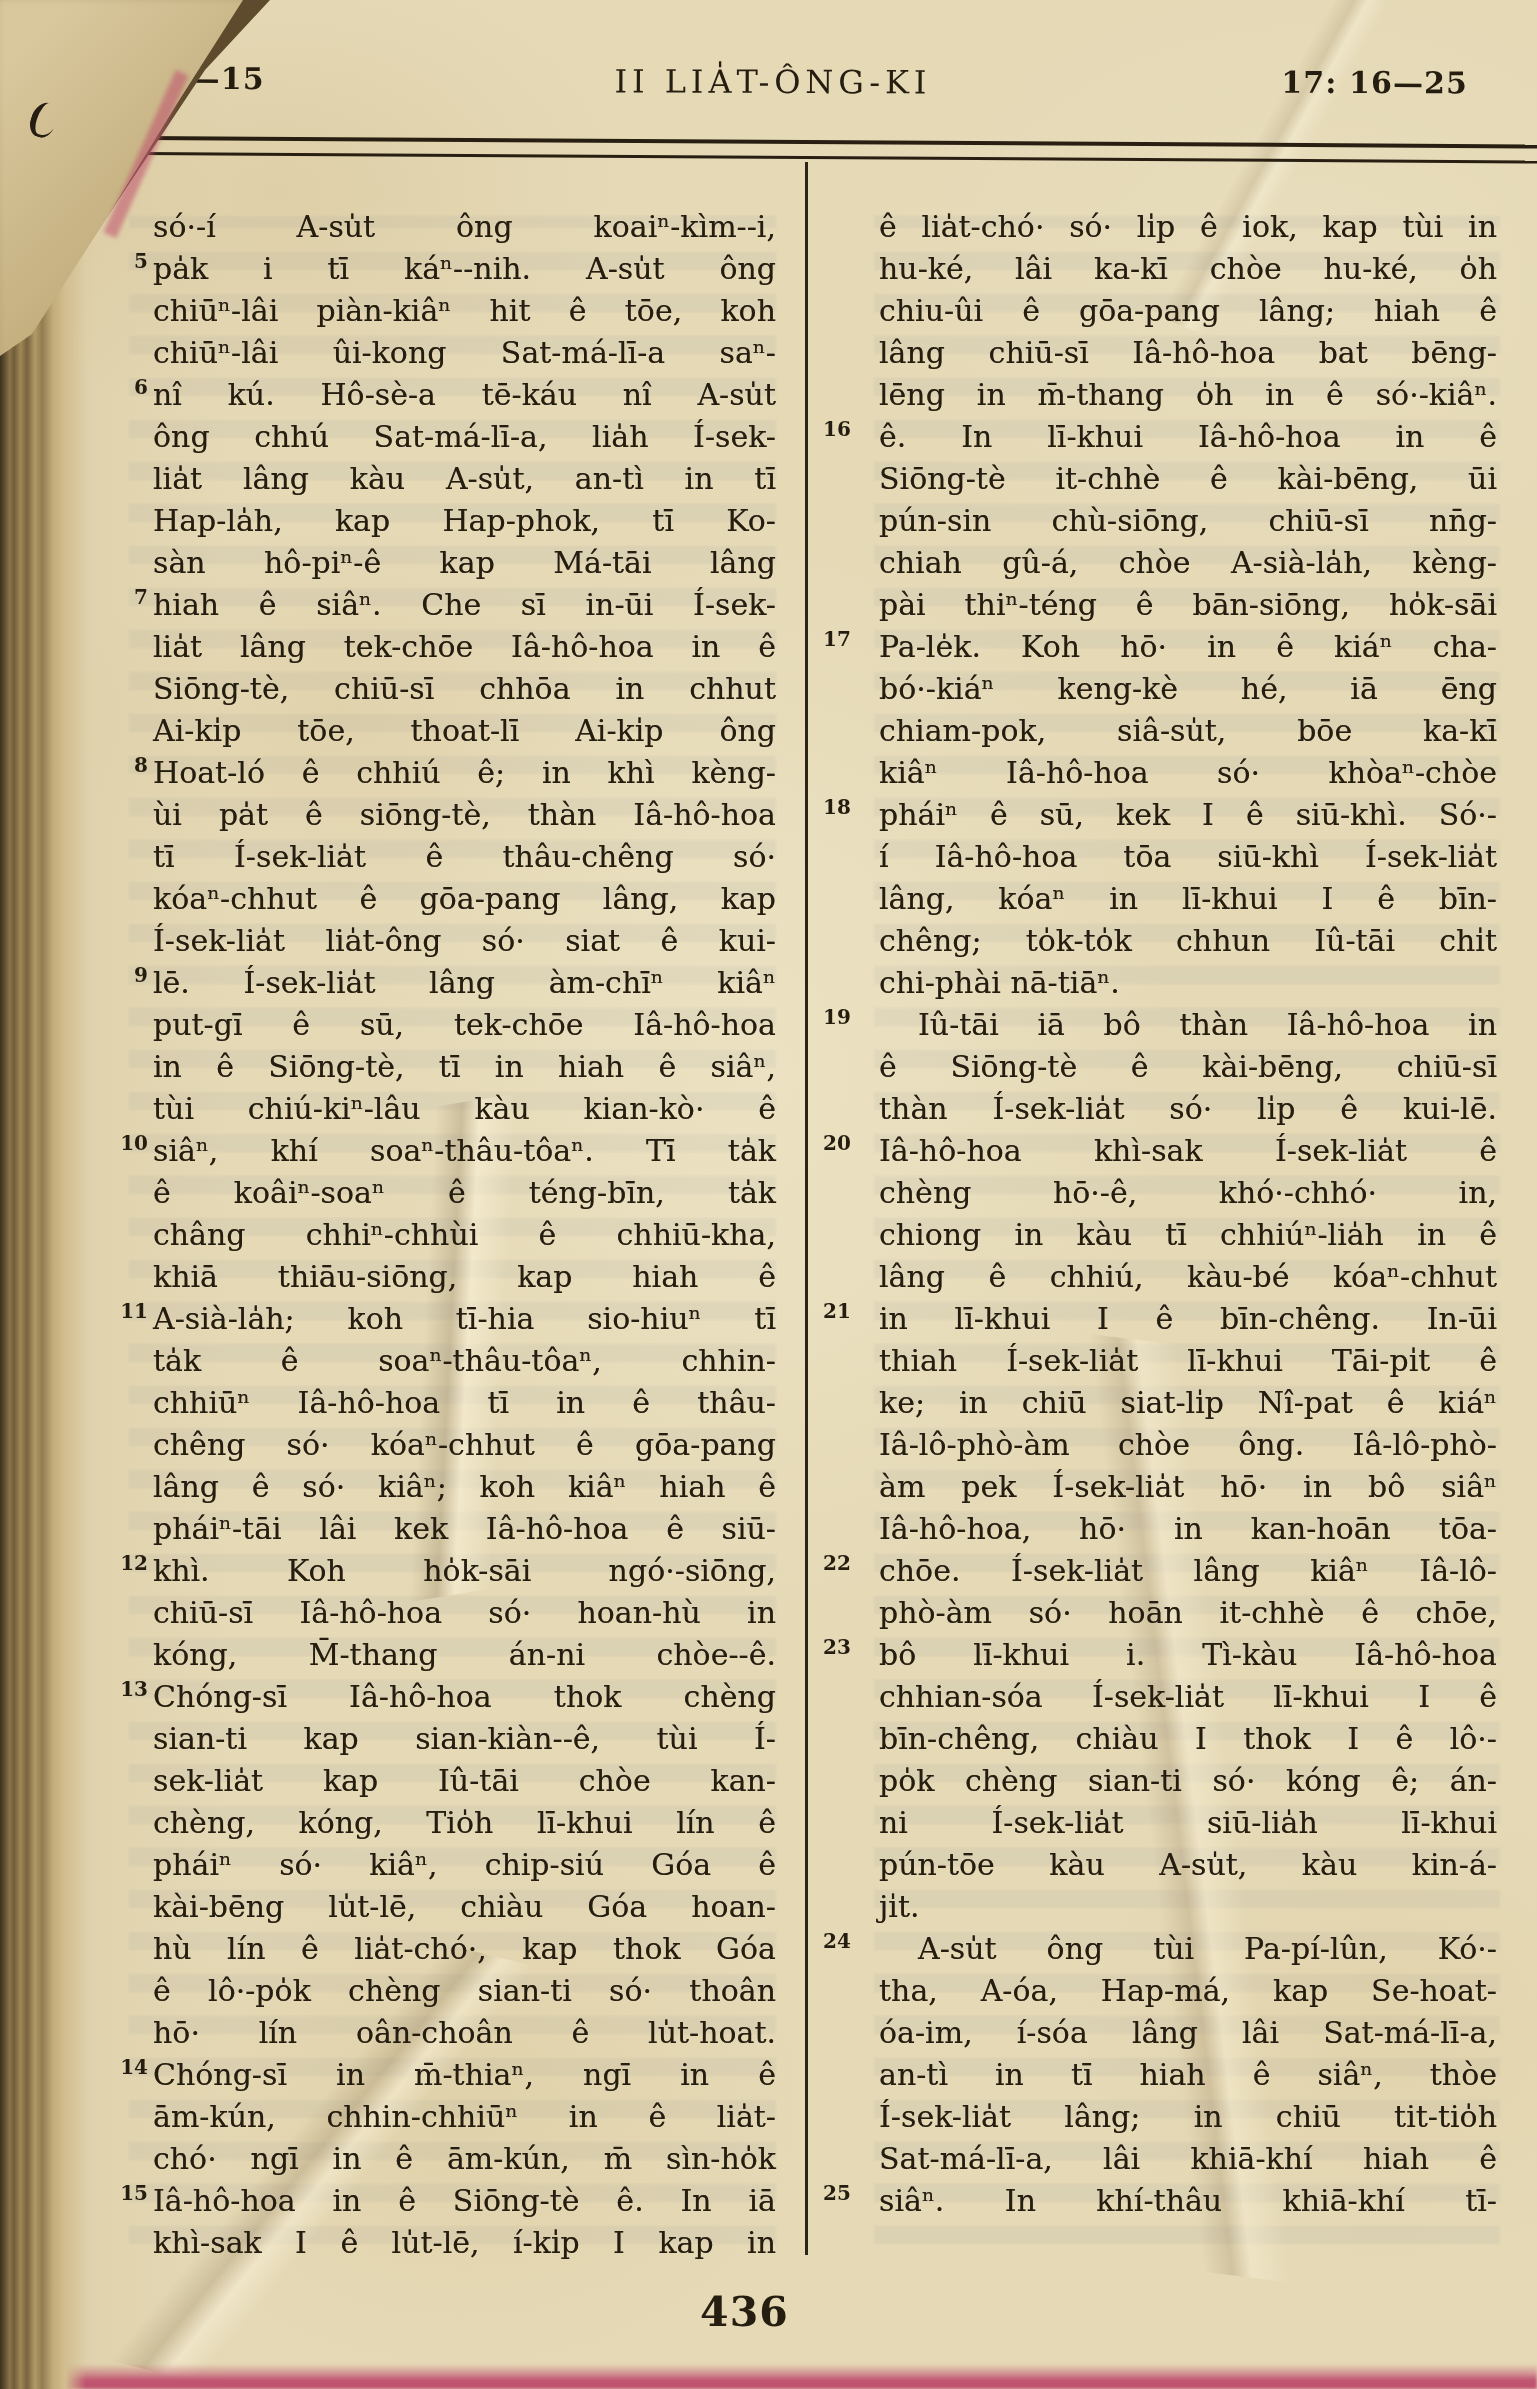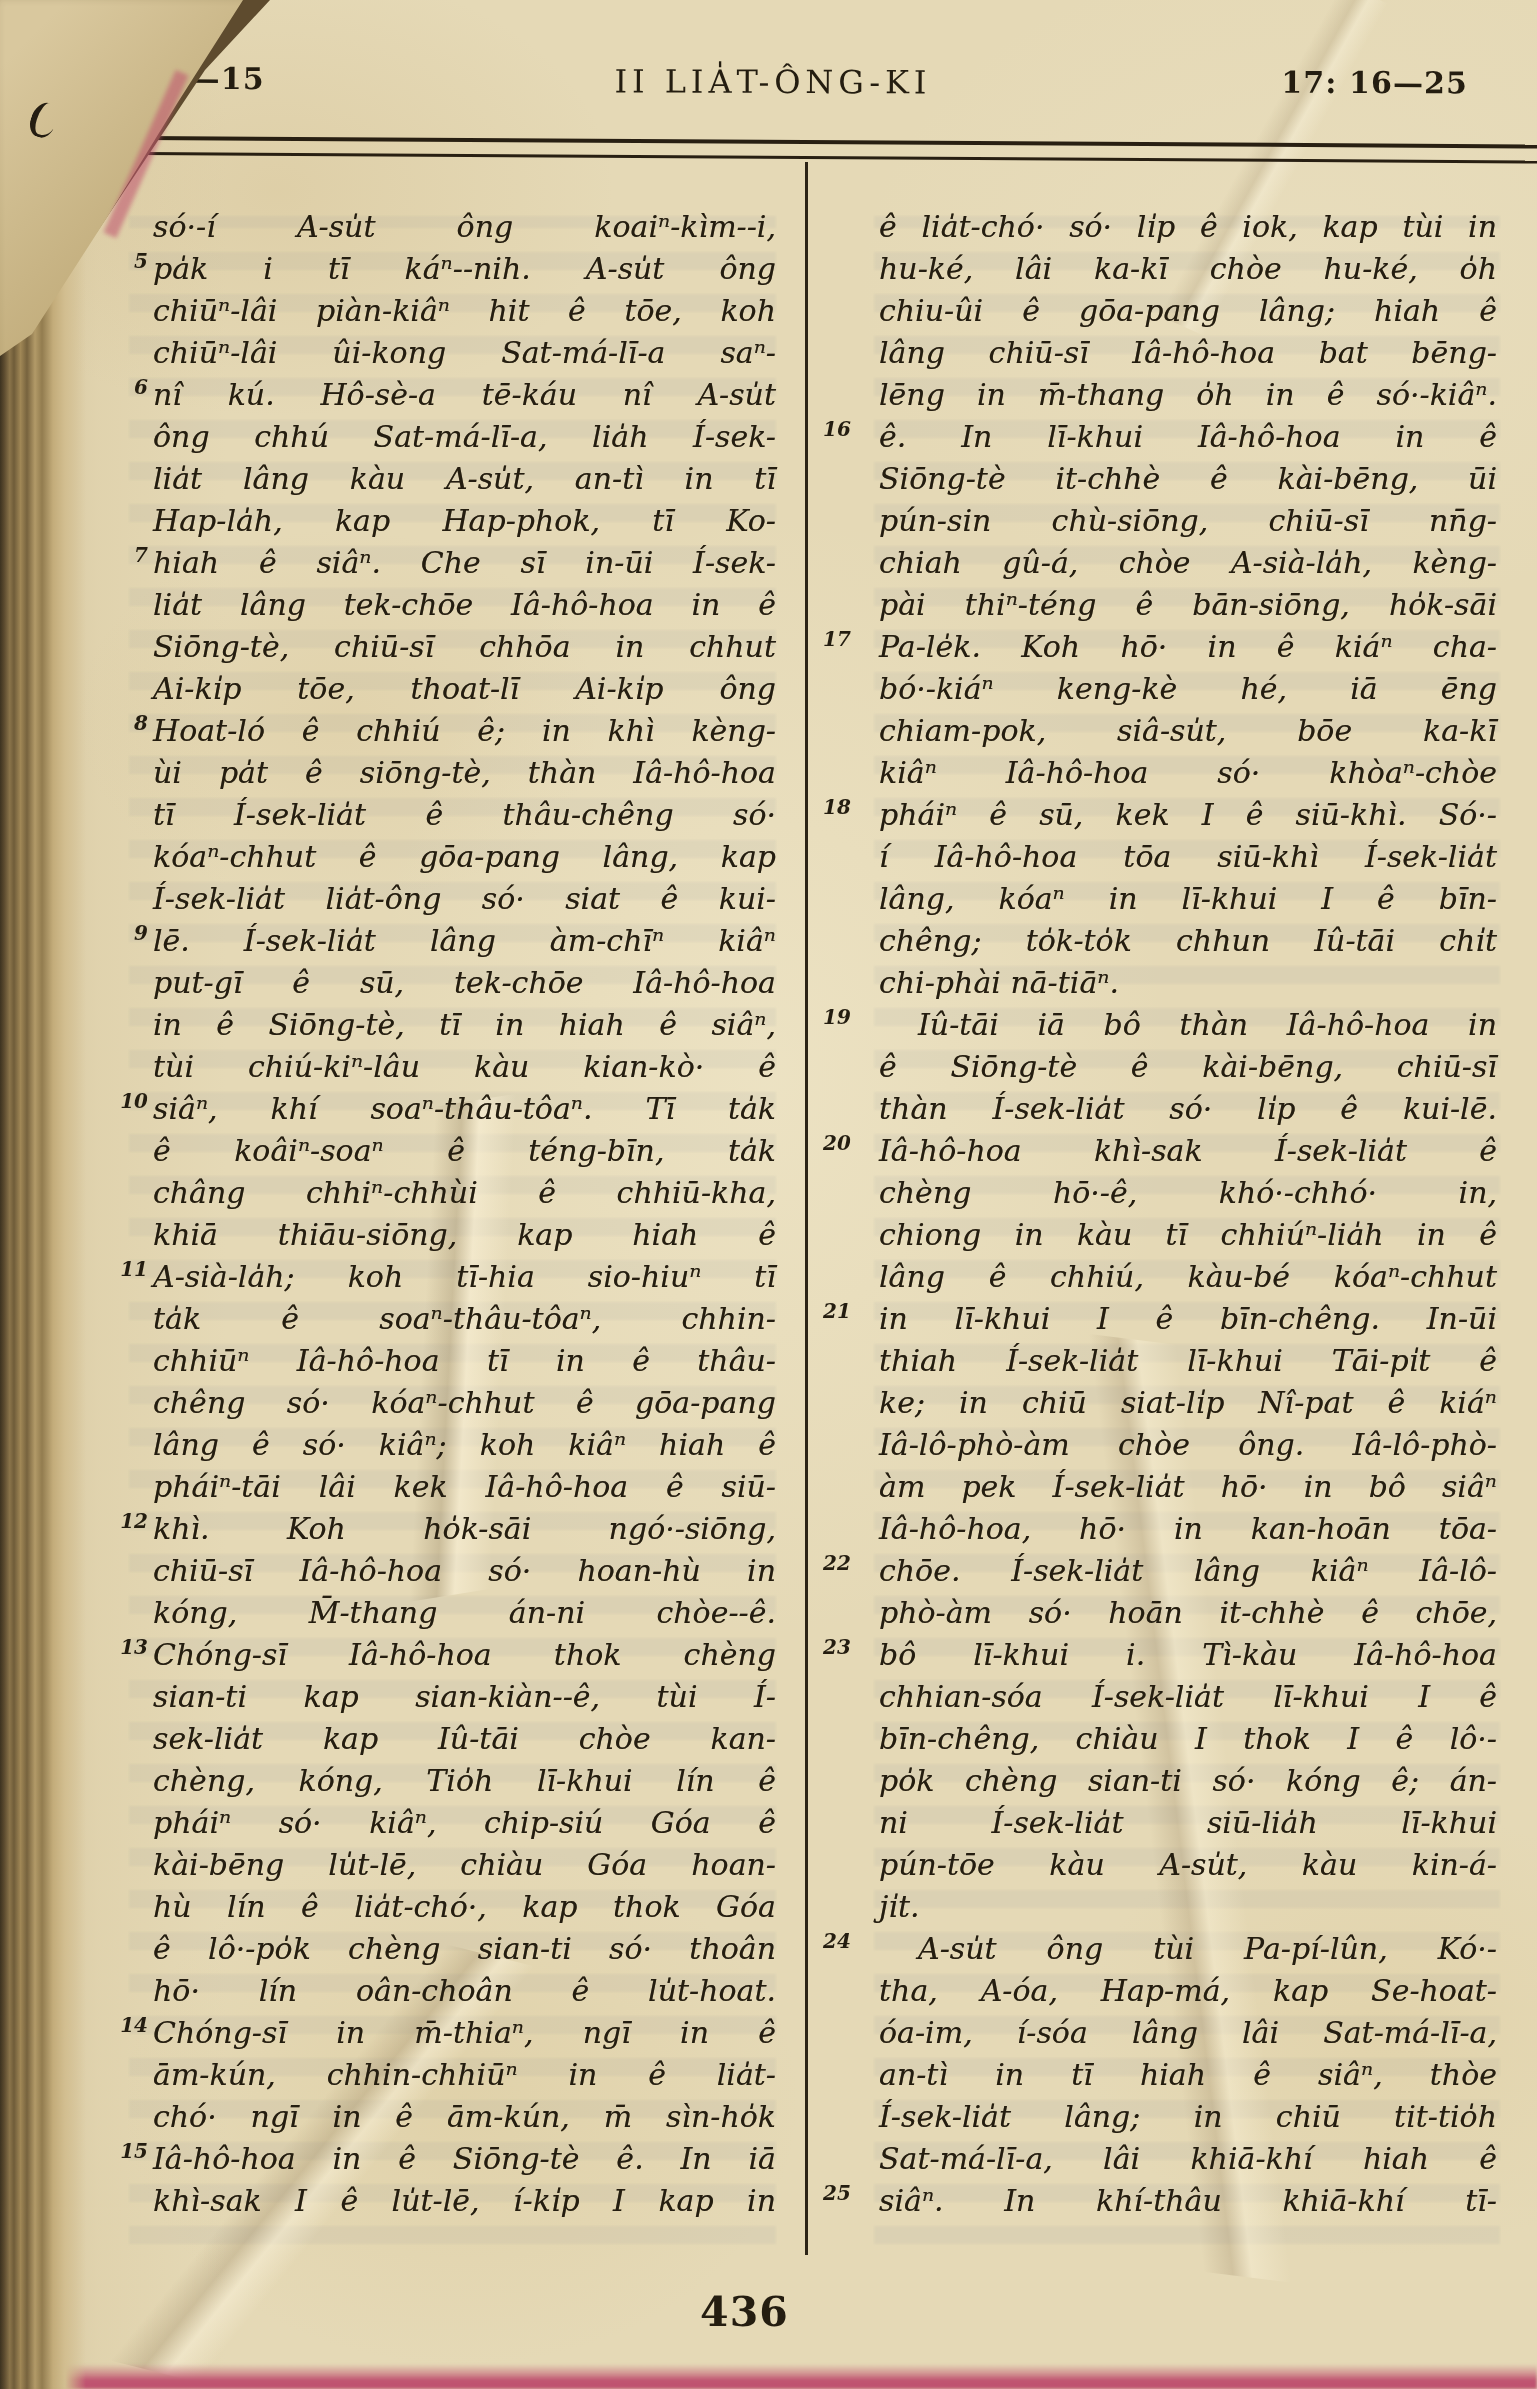--- a/index.html
+++ b/index.html
@@ -59,21 +59,21 @@
   .scribble{position:absolute;left:31px;top:102px;width:19.4px;height:33px;transform:rotate(18deg);
          border-left:6px solid #241d12;border-bottom:3.8px solid #241d12;border-radius:60% 40% 50% 50%;}
   
   .header{position:absolute;top:63px;left:100px;right:69px;display:flex;align-items:flex-start;transform:rotate(.2deg);}
   .hl,.hr{font-size:30px;font-weight:700;letter-spacing:1.1px;white-space:nowrap;}
   .ht{flex:1;text-align:center;font-size:32px;letter-spacing:4.9px;font-weight:500;white-space:nowrap;}
   .rule{position:absolute;top:140px;left:70px;right:-5.4px;height:12.4px;transform:rotate(.35deg);
         border-top:4.9px solid #281f12;border-bottom:3.2px solid #281f12;}
   .divider{position:absolute;left:805px;top:162px;width:2.7px;height:2093px;background:#2c2416;}
   .cols{position:absolute;left:121px;top:206px;width:1381px;}
-  .col{position:absolute;top:0;font-style:italic;}
+  .col{position:absolute;top:0;}
   .colL{left:32px;width:623px;}
   .colR{left:758px;width:618px;}
   .line{position:relative;height:42px;}
   .ltext{display:block;font-size:30px;line-height:42px;height:42px;overflow:visible;
          text-align:justify;text-align-last:justify;white-space:nowrap0;
          text-shadow:0 0 0.5px rgba(45,34,16,.55);}
   .line.end .ltext{text-align-last:left;}
   .line.ind .ltext{text-indent:39px;}
   .vnum{position:absolute;top:3.2px;width:28px;text-align:right;font-size:20px;font-weight:700;line-height:1;}
   .colL .vnum{left:-33px;}
@@ -123,20 +123,23 @@
         <div class="line">
           <span class="ltext">ông chhú Sat-má-lī-a, lia̍h Í-sek-</span>
         </div>
         <div class="line">
           <span class="ltext">lia̍t lâng kàu A-su̍t, an-tì in tī</span>
         </div>
         <div class="line">
           <span class="ltext">Hap-la̍h, kap Hap-phok, tī Ko-</span>
         </div>
         <div class="line">
+          <span class="ltext">sàn hô-piⁿ-ê kap Má-tāi lâng</span>
+        </div>
+        <div class="line">
           <span class="vnum">7</span>
           <span class="ltext">hiah ê siâⁿ. Che sī in-ūi Í-sek-</span>
         </div>
         <div class="line">
           <span class="ltext">lia̍t lâng tek-chōe Iâ-hô-hoa in ê</span>
         </div>
         <div class="line">
           <span class="ltext">Siōng-tè, chiū-sī chhōa in chhut</span>
         </div>
         <div class="line">

